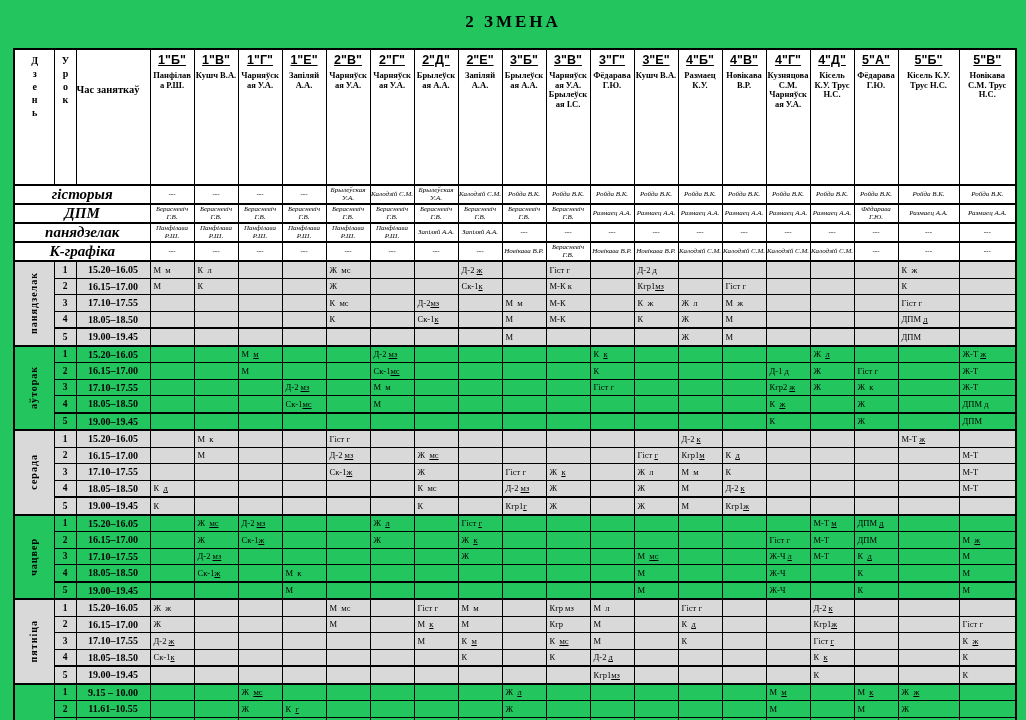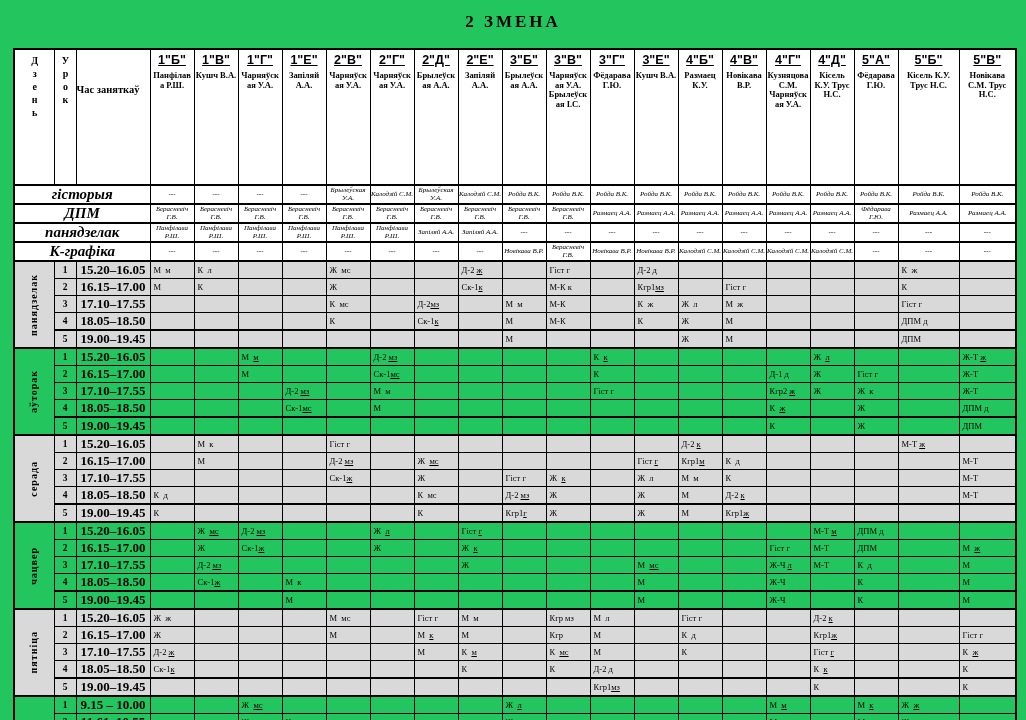--- a/index.html
+++ b/index.html
@@ -26,21 +26,21 @@
            overflow-wrap:break-word;word-break:break-word;}
   
   tr.dayrow td{height:15.5px;vertical-align:middle;}
   tr.shade td{background:#d9d9d9;}
   tr.blockstart td{border-top:2.5px solid #000;}
   tr.l5 td{border-top:2px solid #000;}
   .daycell{vertical-align:middle;text-align:center;}
   .dayname{writing-mode:vertical-rl;transform:rotate(180deg);font-weight:bold;font-size:10px;
            letter-spacing:1px;line-height:1.05;margin:0 auto;}
   .numcell{font-weight:bold;font-size:9.5px;text-align:center;}
-  .timecell{font-weight:bold;font-size:13px;text-align:center;}
+  .timecell{font-weight:bold;font-size:10px;text-align:center;}
   .cell{font-size:8.5px;text-align:left;padding-left:3px;white-space:pre;}
   .cell u{text-decoration:underline;}
 </style>
 </head>
 <body>
 
 <div class="page">
   <h1 class="title">2 ЗМЕНА</h1>
   <table class="sched">
       <colgroup>

